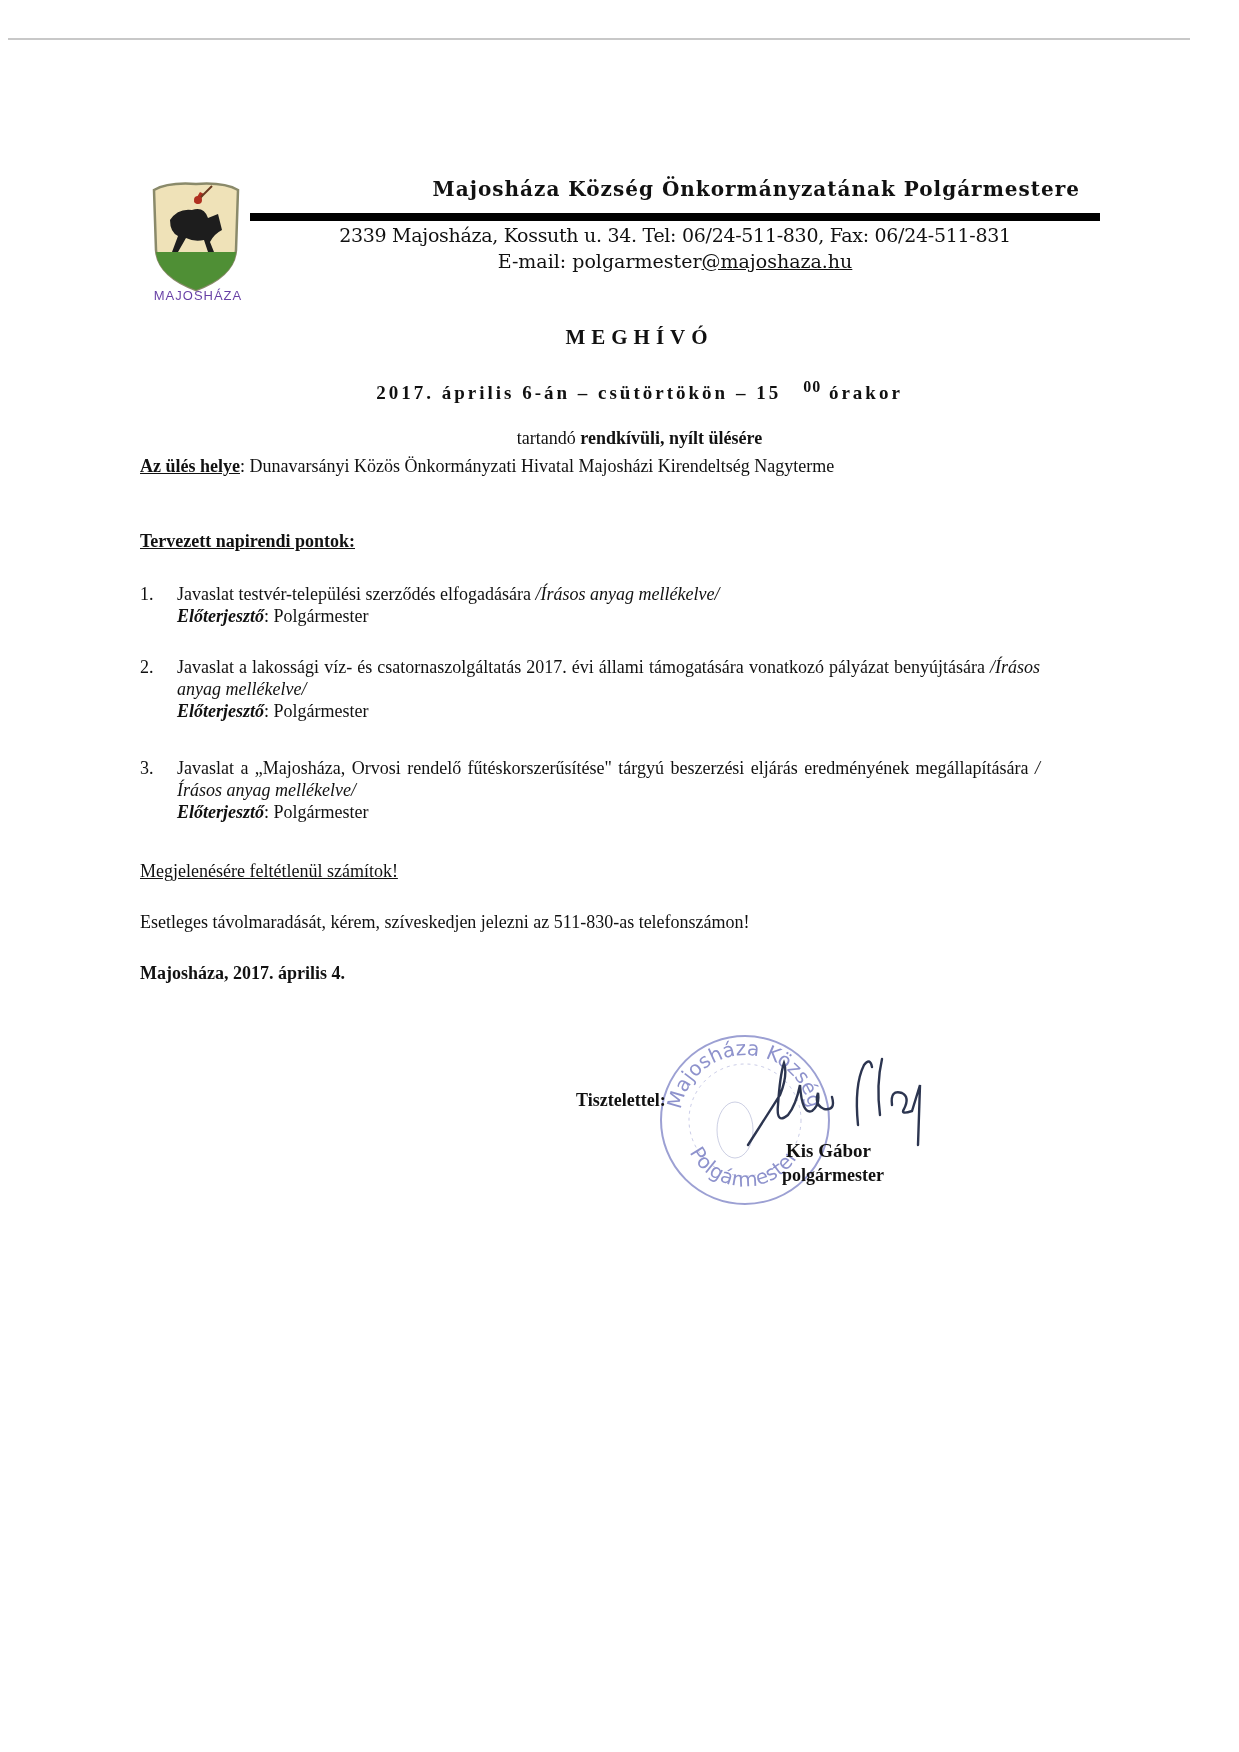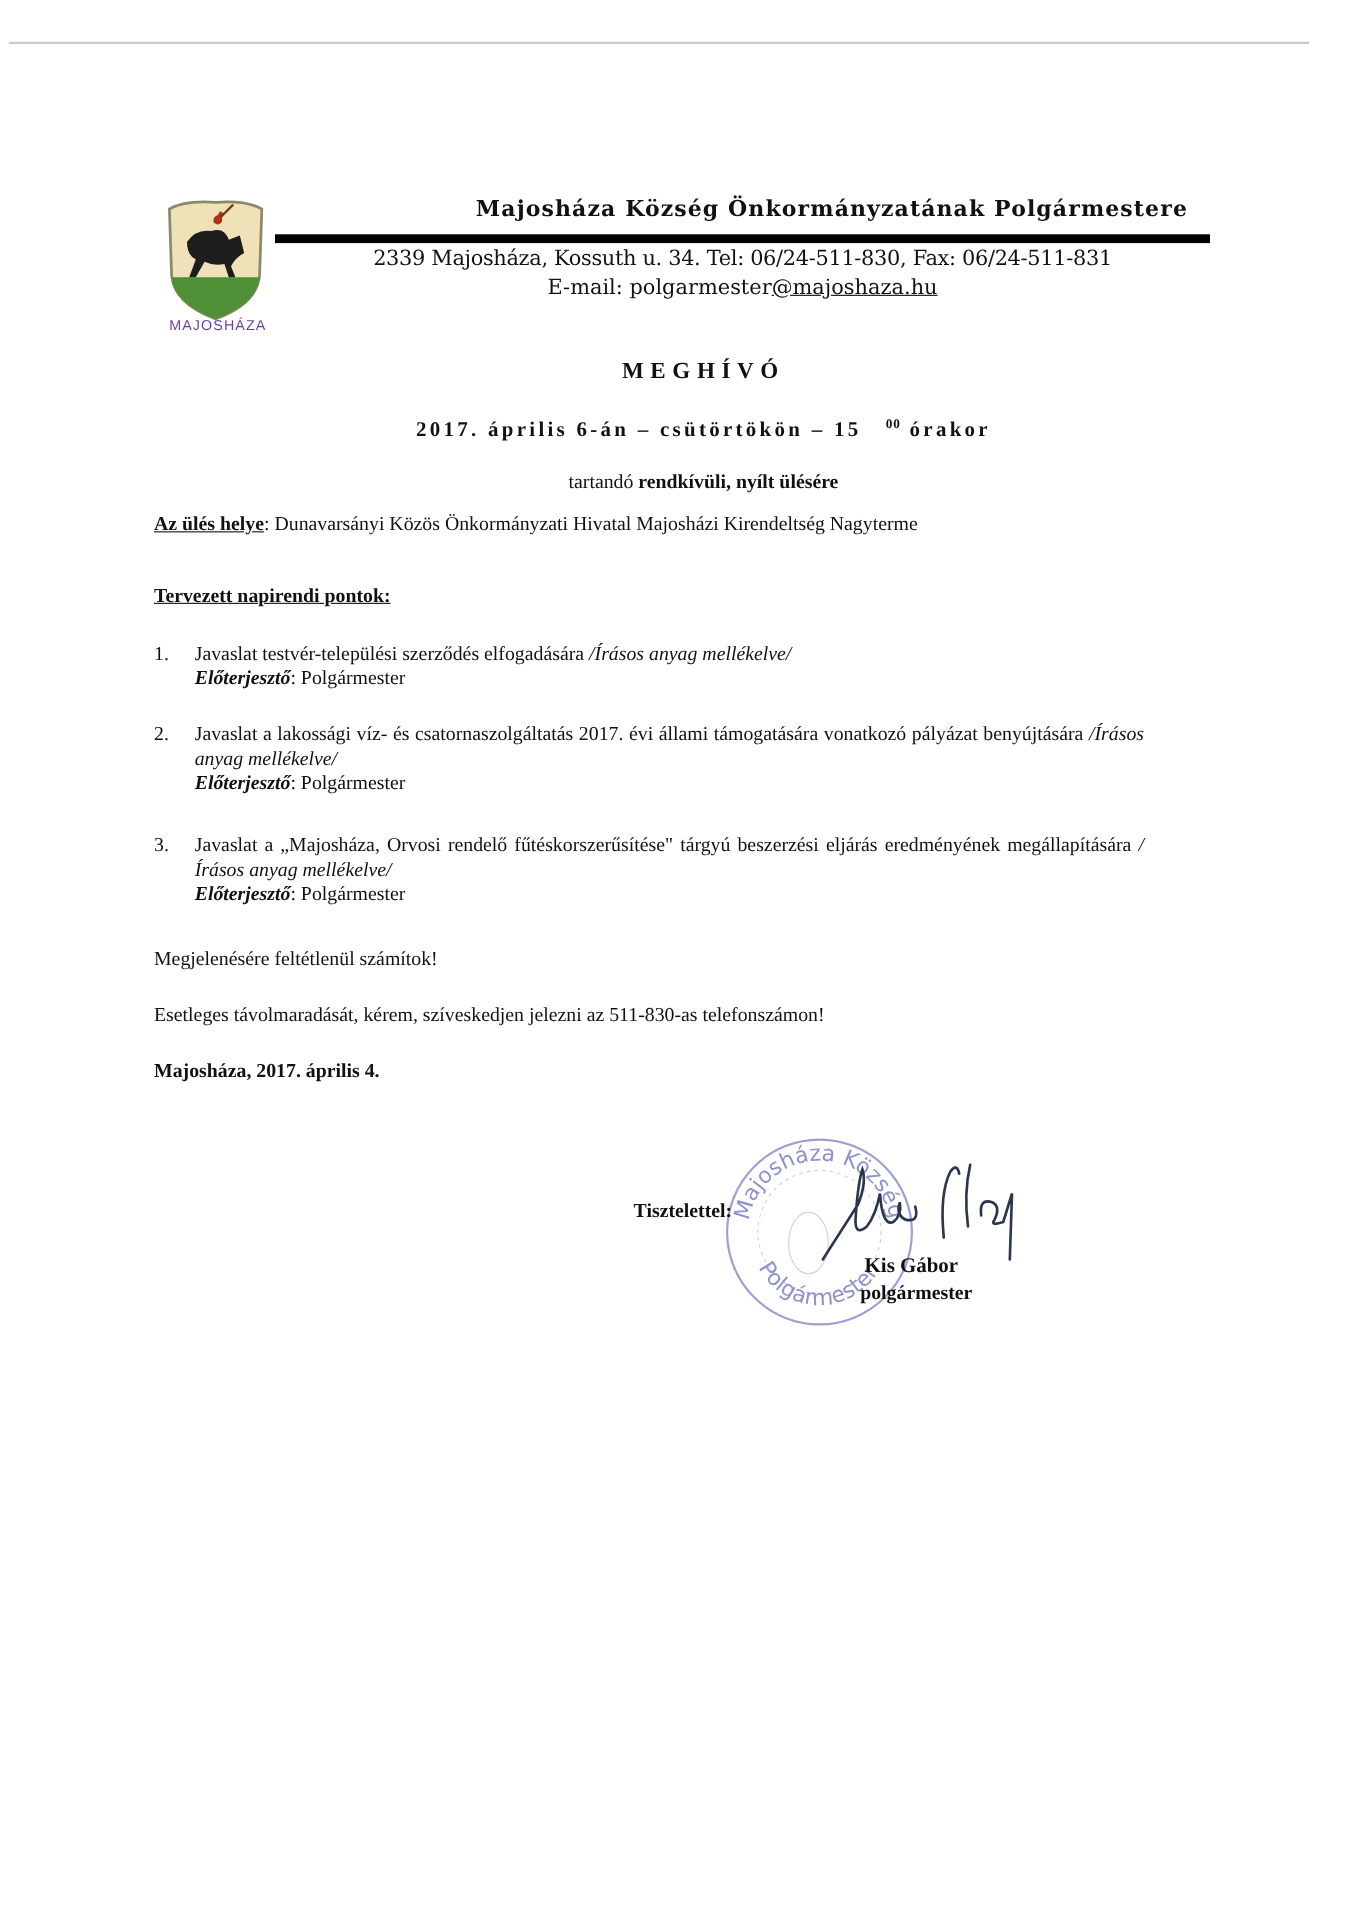--- a/index.html
+++ b/index.html
@@ -7,21 +7,21 @@
     .top-rule { position: absolute; left: 8px; top: 38px; width: 1182px; height: 2px; background: #c8c8c8; }
     .crest { position: absolute; left: 148px; top: 180px; width: 96px; height: 112px; }
     .crest-label { position: absolute; left: 138px; top: 288px; width: 120px; text-align: center; font-family: "Liberation Sans", sans-serif; font-size: 13px; color: #4c1d95; letter-spacing: 1px; opacity: 0.85; }
     .org-name { position: absolute; left: 250px; top: 177px; width: 830px; text-align: right; font-family: "DejaVu Serif", serif; font-weight: bold; font-size: 20px; letter-spacing: 1px; }
     .header-rule { position: absolute; left: 250px; top: 213px; width: 850px; height: 8px; background: #000; }
     .address { position: absolute; left: 250px; top: 224px; width: 850px; text-align: center; font-family: "DejaVu Serif", serif; font-size: 19px; letter-spacing: -0.3px; }
     .email { position: absolute; left: 250px; top: 250px; width: 850px; text-align: center; font-family: "DejaVu Serif", serif; font-size: 19px; }
     .email .link { text-decoration: underline; }
     .title { position: absolute; left: 0; top: 325px; width: 1239px; text-align: center; font-weight: bold; font-size: 21px; letter-spacing: 6px; padding-left: 20px; }
     .when { position: absolute; left: 0; top: 378px; width: 1239px; text-align: center; font-weight: bold; font-size: 19px; letter-spacing: 3px; padding-left: 20px; }
-    .when sup { font-size: 12px; letter-spacing: 1px; padding-left: 22px; }
+    .when sup { font-size: 16px; letter-spacing: 1px; padding-left: 22px; }
     .kind { position: absolute; left: 0; top: 428px; width: 1239px; text-align: center; font-size: 18px; padding-left: 20px; }
     .kind b { font-weight: bold; }
     .body-line { position: absolute; left: 140px; font-size: 18px; }
     .u-bold { font-weight: bold; text-decoration: underline; }
     .agenda-item { position: absolute; left: 140px; width: 900px; font-size: 18px; line-height: 22px; }
     .agenda-item .num { position: absolute; left: 0; top: 0; }
     .agenda-item .txt { margin-left: 37px; text-align: justify; }
     .agenda-item i { font-style: italic; }
     .agenda-item .presenter-label { font-style: italic; font-weight: bold; margin-top: 42px; }
     .place-date { position: absolute; left: 140px; top: 963px; font-size: 18px; font-weight: bold; }
@@ -54,21 +54,21 @@
 </div>
 
 <div class="title">MEGHÍVÓ</div>
 <div class="when">
   <span>2017. április 6-án – csütörtökön – 15</span><sup>00</sup><span> órakor</span>
 </div>
 <div class="kind">
   <span>tartandó </span><b>rendkívüli, nyílt ülésére</b>
 </div>
 
-<div class="body-line" style="top:466px;">
+<div class="body-line" style="top:456px;">
   <span class="u-bold">Az ülés helye</span><span>: Dunavarsányi Közös Önkormányzati Hivatal Majosházi Kirendeltség Nagyterme</span>
 </div>
 
 <div class="body-line u-bold" style="top:531px;">Tervezett napirendi pontok:</div>
 
 <div class="agenda-item" style="top:583px;">
   <span class="num">1.</span>
   <div class="txt">
     <span>Javaslat testvér-települési szerződés elfogadására </span><i>/Írásos anyag mellékelve/</i><br>
     <span class="presenter-label">Előterjesztő</span><span>: Polgármester</span>
@@ -84,21 +84,21 @@
 </div>
 
 <div class="agenda-item" style="top:757px;">
   <span class="num">3.</span>
   <div class="txt">
     <span>Javaslat a „Majosháza, Orvosi rendelő fűtéskorszerűsítése" tárgyú beszerzési eljárás eredményének megállapítására </span><i>/Írásos anyag mellékelve/</i><br>
     <span class="presenter-label">Előterjesztő</span><span>: Polgármester</span>
   </div>
 </div>
 
-<div class="body-line" style="top:861px;">Megjelenésére feltétlenül számítok!</div>
+<div class="body-line" style="top:861px;text-decoration:underline;">Megjelenésére feltétlenül számítok!</div>
 <div class="body-line" style="top:912px;">Esetleges távolmaradását, kérem, szíveskedjen jelezni az 511-830-as telefonszámon!</div>
 <div class="place-date">Majosháza, 2017. április 4.</div>
 
 <svg class="stamp" viewBox="0 0 180 180">
   <defs>
     <path id="stampTop" d="M25,90 A65,65 0 0 1 155,90"></path>
     <path id="stampBottom" d="M30,110 A62,62 0 0 0 150,110"></path>
   </defs>
   <circle cx="90" cy="90" r="84" fill="none" stroke="#7b80c4" stroke-width="2" opacity="0.75"></circle>
   <circle cx="90" cy="90" r="56" fill="none" stroke="#7b80c4" stroke-width="1" opacity="0.4" stroke-dasharray="3 4"></circle>

